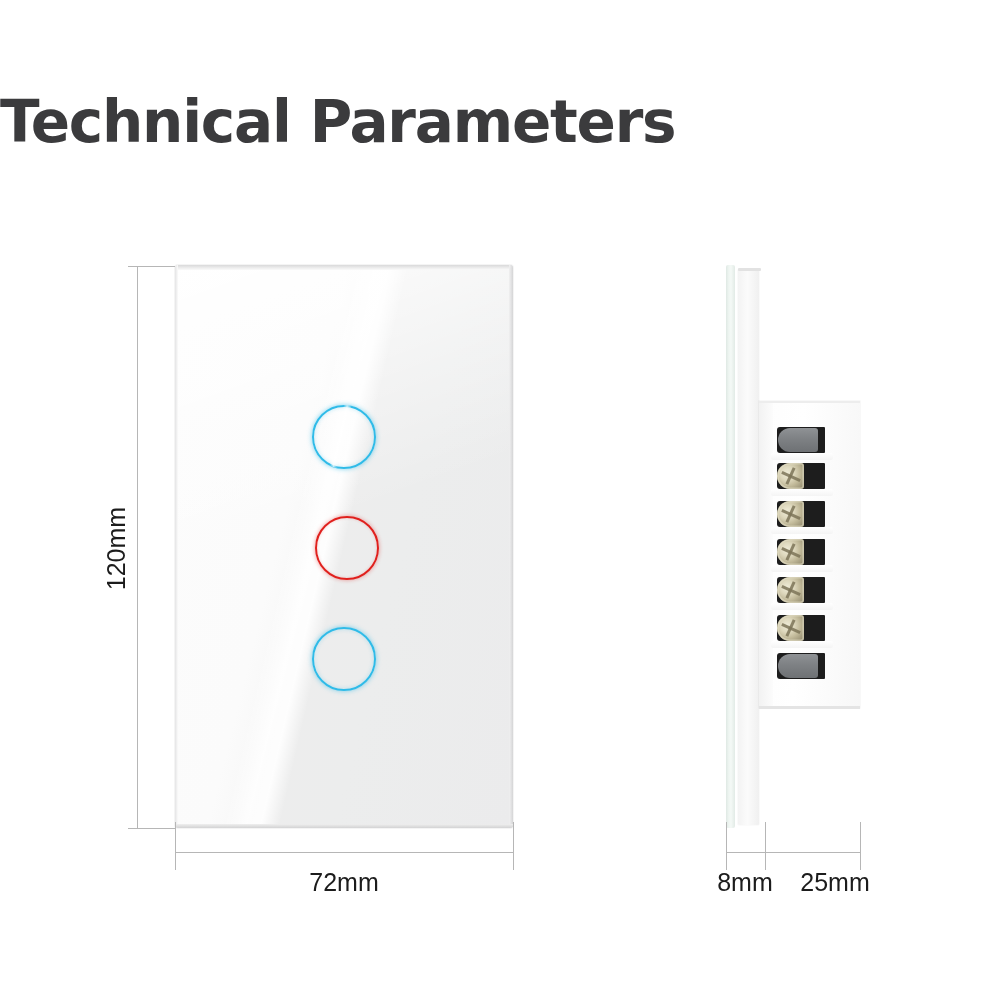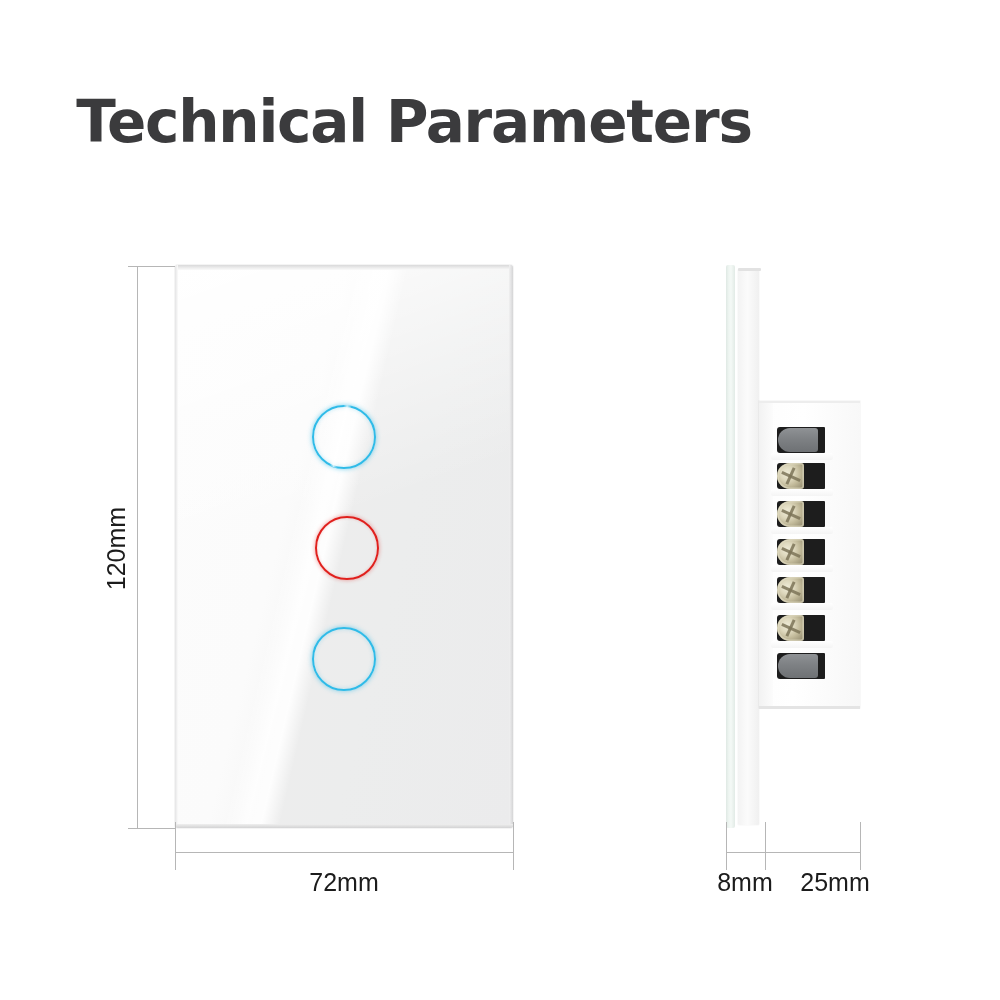--- a/index.html
+++ b/index.html
@@ -19,21 +19,20 @@
     background: #ffffff;
     overflow: hidden;
   }
 
   
   .page-title {
     position: absolute;
     left: 0;
     top: 88px;
     width: 828px;
-    text-align: center;
     font-family: "DejaVu Sans", sans-serif;
     font-size: 58px;
     font-weight: 700;
     letter-spacing: -1.2px;
     color: #3b3b3d;
     white-space: nowrap;
   }
 
   
   .panel-wrap {

